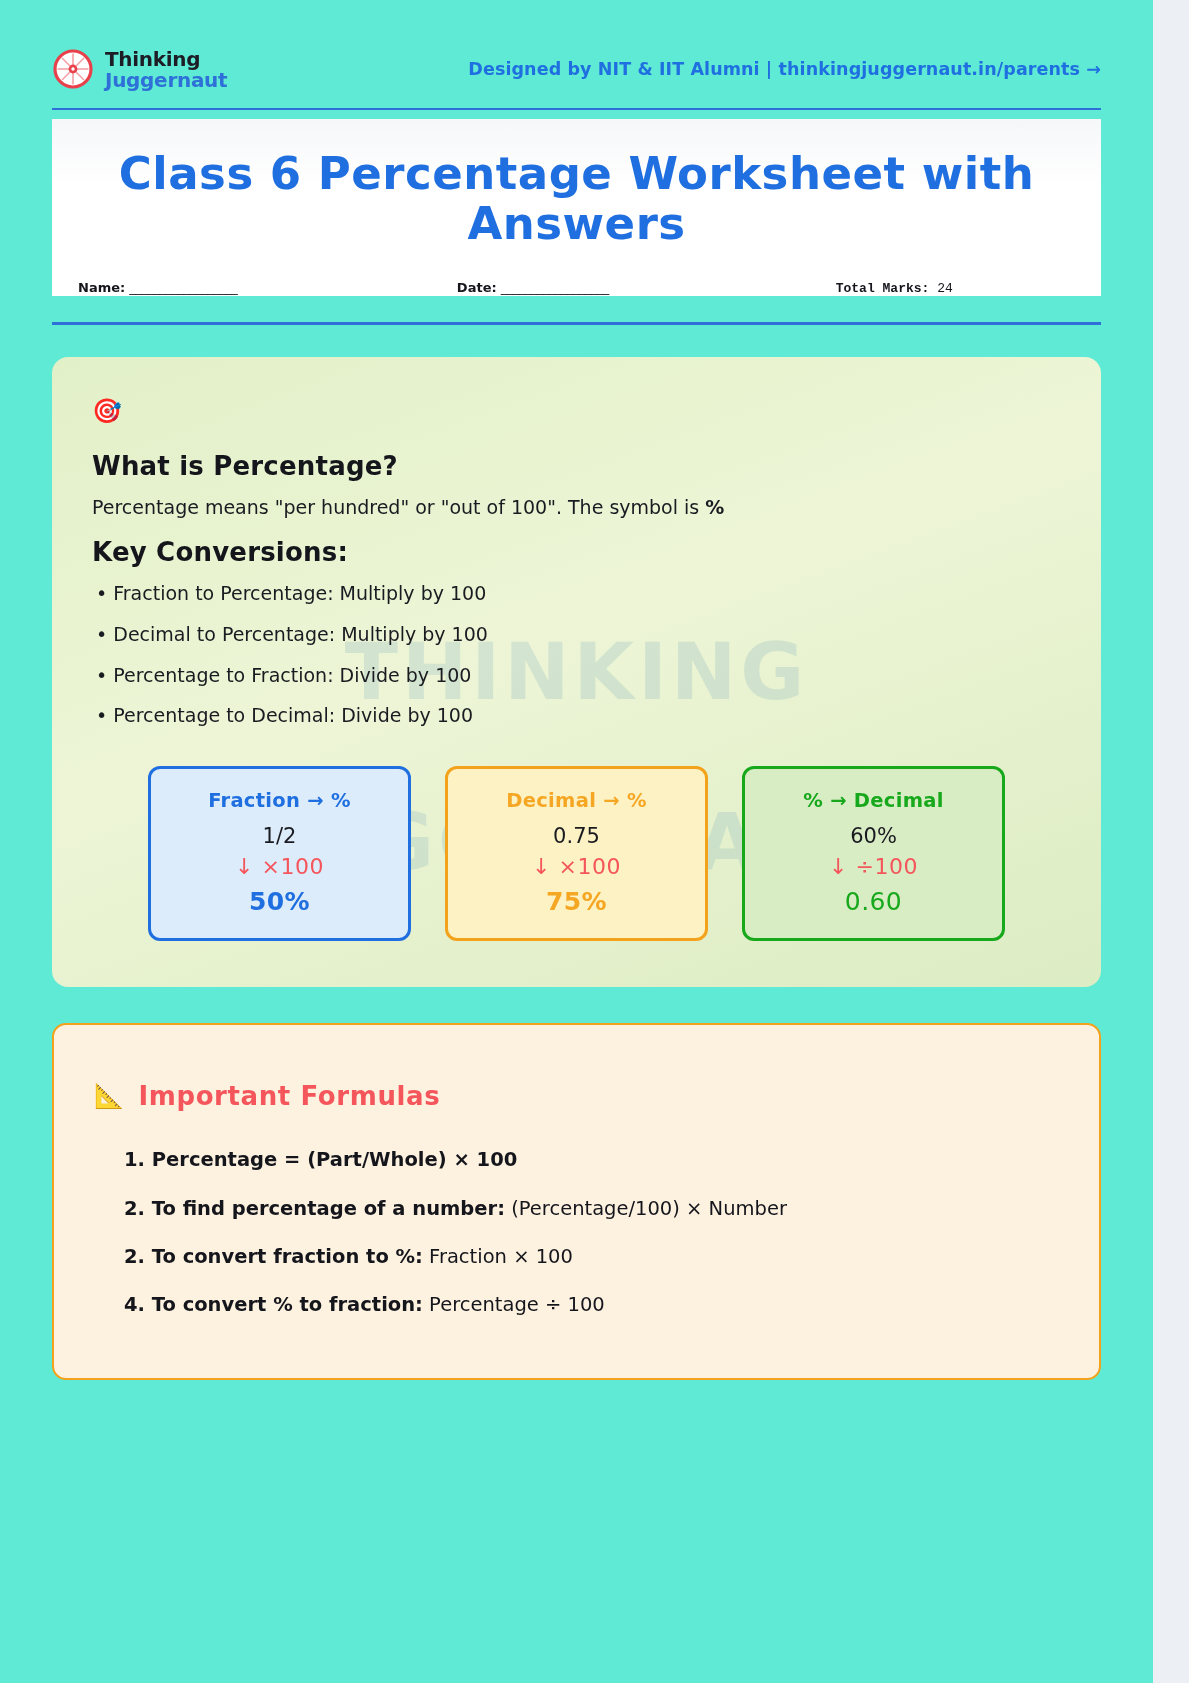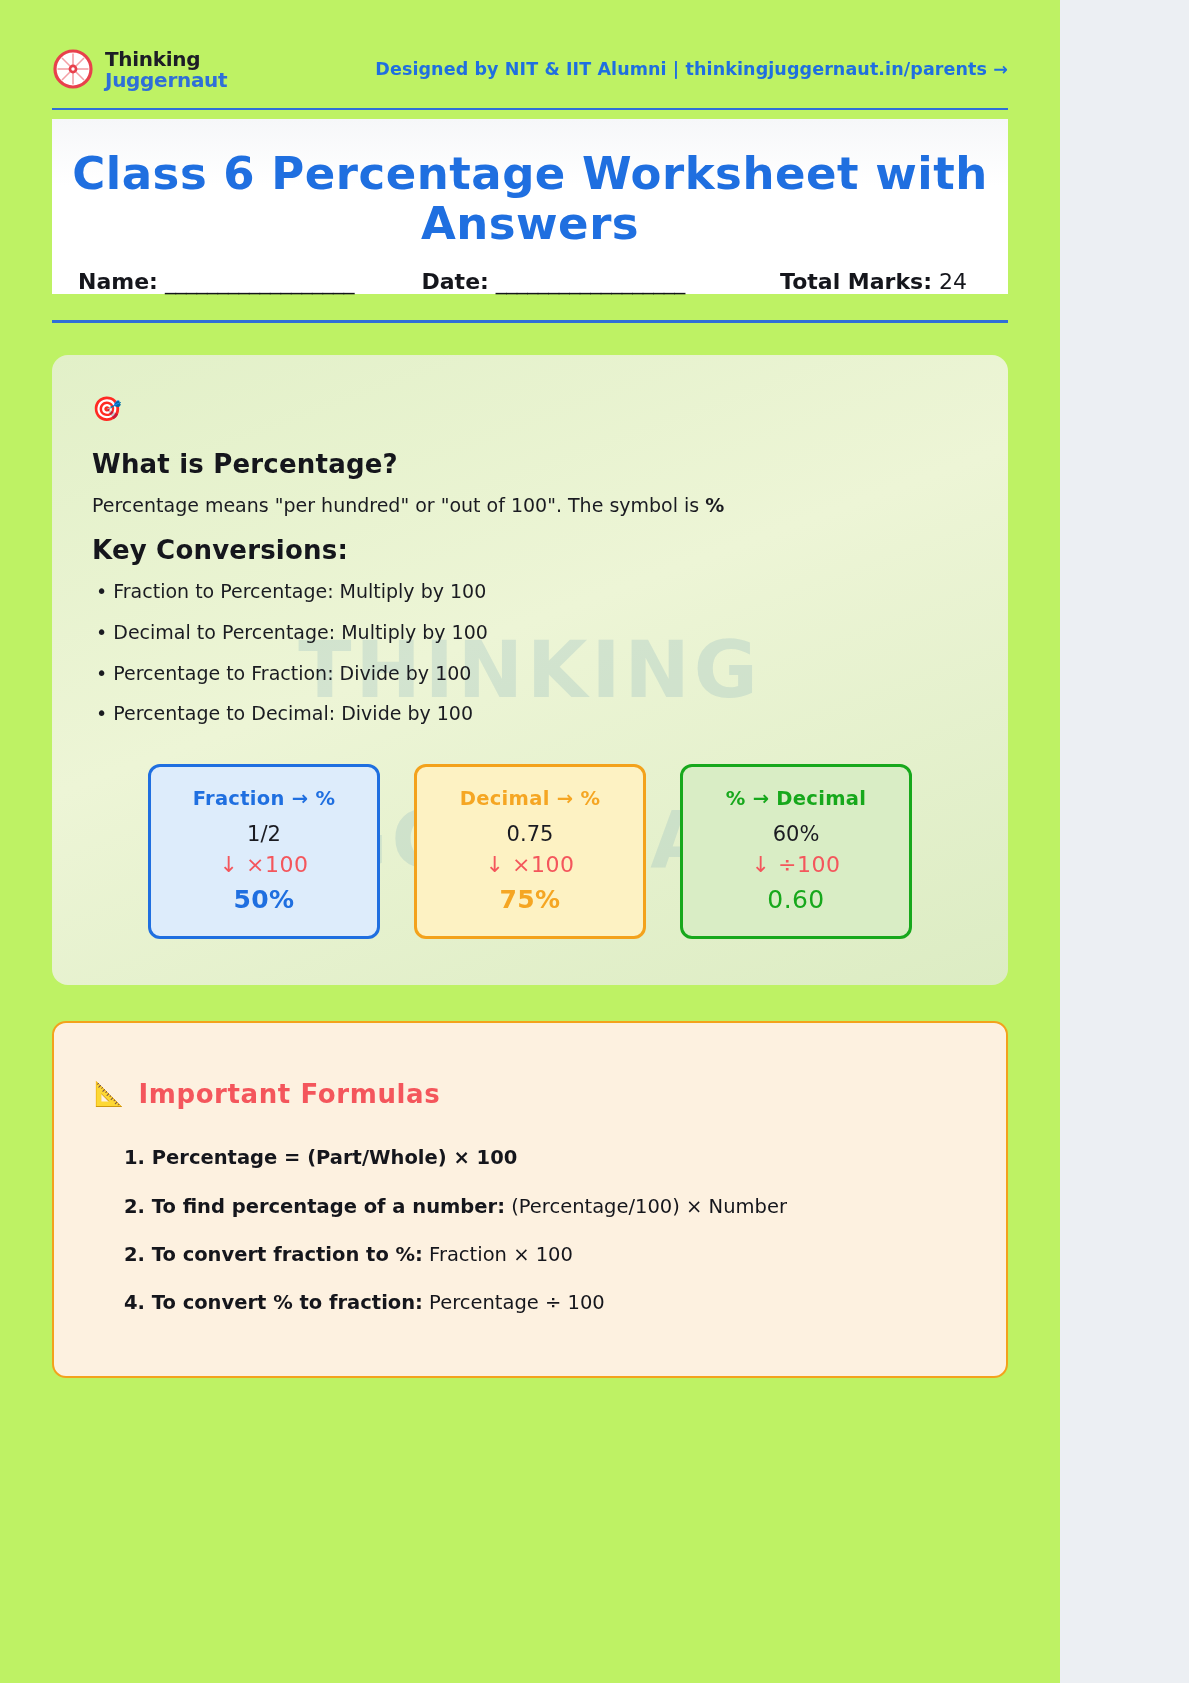--- a/index.html
+++ b/index.html
@@ -5,23 +5,23 @@
   * { box-sizing: border-box; margin: 0; padding: 0; }
 
   html, body {
     width: 1189px;
     background: #eceff3;
     font-family: "DejaVu Sans", sans-serif;
   }
 
   .page {
     position: relative;
-    width: 1060px;
+    width: 1153px;
     min-height: 1683px;
-    background: #bef264;
+    background: #5eead4;
     overflow: hidden;
   }
 
   
   .site-header {
     display: flex;
     align-items: center;
     justify-content: space-between;
     padding: 48px 52px 0 52px;
   }
@@ -89,29 +89,29 @@
     font-family: "DejaVu Sans", sans-serif;
     font-weight: 700;
     font-size: 21px;
     color: #f4565c;
     letter-spacing: 0.2px;
   }
 
   .meta-row {
     display: flex;
     align-items: baseline;
-    margin: 19px 0 0 0;
+    margin: 30px 0 0 0;
     padding: 0 6px;
     font-family: "DejaVu Sans", sans-serif;
-    font-size: 22px;
+    font-size: 13px;
     color: #15161c;
   }
   .meta-left  { flex: 0 0 38%; text-align: left; }
   .meta-mid   { flex: 0 0 38%; text-align: left; }
-  .meta-right { flex: 1 1 auto; text-align: center; white-space: nowrap; }
+  .meta-right { flex: 1 1 auto; text-align: left; white-space: nowrap; font-family: Liberation Mono, monospace; }
   .meta-label { font-weight: 700; }
   .meta-blank { letter-spacing: -0.5px; }
   .meta-value { font-weight: 400; }
 
   .title-rule {
     margin: 26px 52px 0 52px;
     height: 3px;
     background: #2f6fd8;
   }
 

